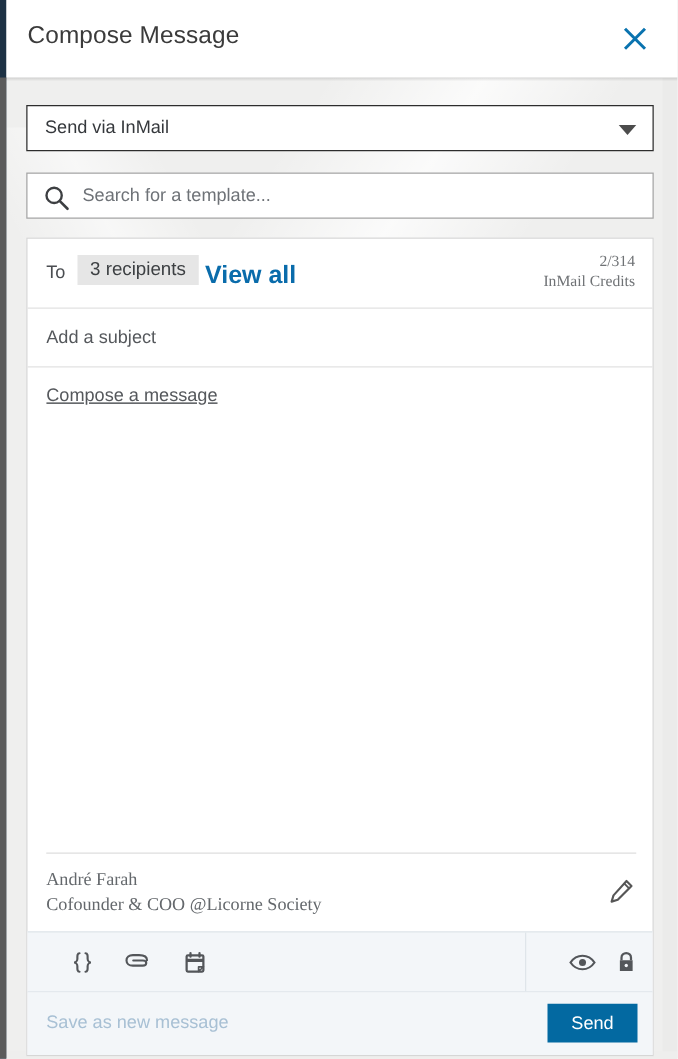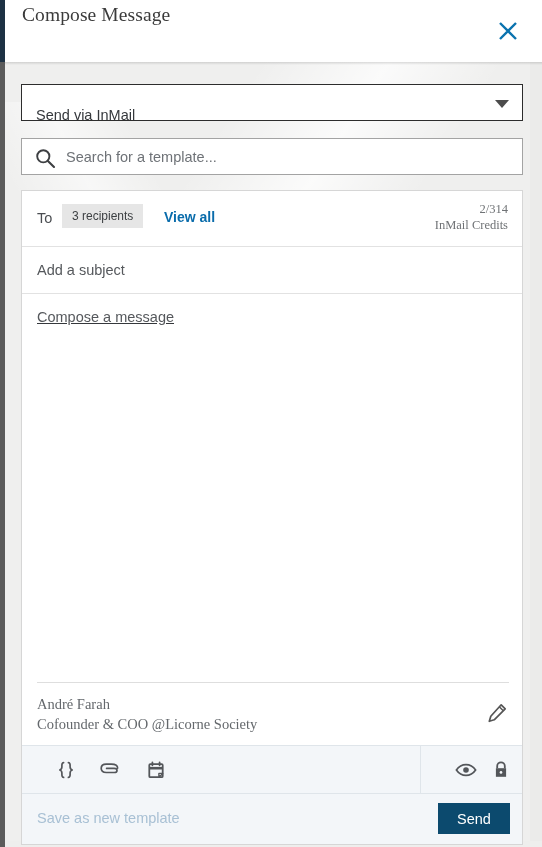--- a/index.html
+++ b/index.html
@@ -58,26 +58,25 @@
     position: absolute;
     left: 0;
     bottom: -3px;
     width: 542px;
     height: 3px;
     background: linear-gradient(to bottom, rgba(0,0,0,0.13), rgba(0,0,0,0));
   }
   .modal-title {
     position: absolute;
     left: 22px;
-    top: 4px;
+    top: 17px;
     font-size: 19.5px;
     color: #3b3b3b;
     letter-spacing: .1px;
     white-space: nowrap;
-    font-family: Liberation Serif, serif;
   }
   .close-btn {
     position: absolute;
     right: 17px;
     top: 14px;
     width: 34px;
     height: 34px;
     cursor: pointer;
     display: flex;
     align-items: center;
@@ -127,21 +126,20 @@
     border: 1px solid #2d2d2d;
     cursor: pointer;
   }
   .send-via-label {
     position: absolute;
     left: 14px;
     top: 9px;
     font-size: 14.5px;
     color: #35383c;
     white-space: nowrap;
-    margin-top: 13px;
   }
   .caret {
     position: absolute;
     right: 13px;
     top: 15px;
     width: 0;
     height: 0;
     border-left: 7px solid transparent;
     border-right: 7px solid transparent;
     border-top: 8px solid #4c4c4c;
@@ -208,29 +206,29 @@
   }
   .recipients-chip {
     position: absolute;
     left: 40px;
     top: 13px;
     height: 24px;
     line-height: 24px;
     padding: 0 10px;
     background: #e6e6e6;
     color: #3d4043;
-    font-size: 12px;
+    font-size: 15px;
     cursor: pointer;
     white-space: nowrap;
   }
   .view-all {
     position: absolute;
     left: 142px;
     top: 18px;
-    font-size: 14px;
+    font-size: 20px;
     font-weight: bold;
     color: #0a6cab;
     cursor: pointer;
     white-space: nowrap;
   }
   .credits {
     position: absolute;
     right: 14px;
     top: 10px;
     text-align: right;
@@ -371,21 +369,21 @@
     color: #a8c0d4;
     cursor: default;
     white-space: nowrap;
   }
   .send-button {
     position: absolute;
     right: 12px;
     top: 9px;
     width: 72px;
     height: 31px;
-    background: #0c4a6e;
+    background: #0369a1;
     color: #ffffff;
     border: 0;
     font-family: "Liberation Sans", sans-serif;
     font-size: 14.5px;
     cursor: default;
     padding: 0;
   }
 
   
   .right-gutter {
@@ -510,19 +508,19 @@
         <div class="tool tool-lock">
           <svg width="22" height="22" viewBox="0 0 22 22" aria-hidden="true">
             <path d="M7.2 9.2 L7.2 7.1 C7.2 5 8.9 3.4 11 3.4 C13.1 3.4 14.8 5 14.8 7.1 L14.8 9.2" fill="none" stroke="#53565a" stroke-width="1.8"></path>
             <rect x="5.9" y="9.2" width="10.2" height="8.6" fill="#53565a"></rect>
             <circle cx="11" cy="13.4" r="1.35" fill="#f3f6f9"></circle>
           </svg>
         </div>
       </div>
 
       <div class="footer-row">
-        <div class="save-template">Save as new template</div>
+        <div class="save-template">Save as new message</div>
         <button class="send-button">Send</button>
       </div>
 
     </div>
   </div>
 </div>
 
 </body></html>

